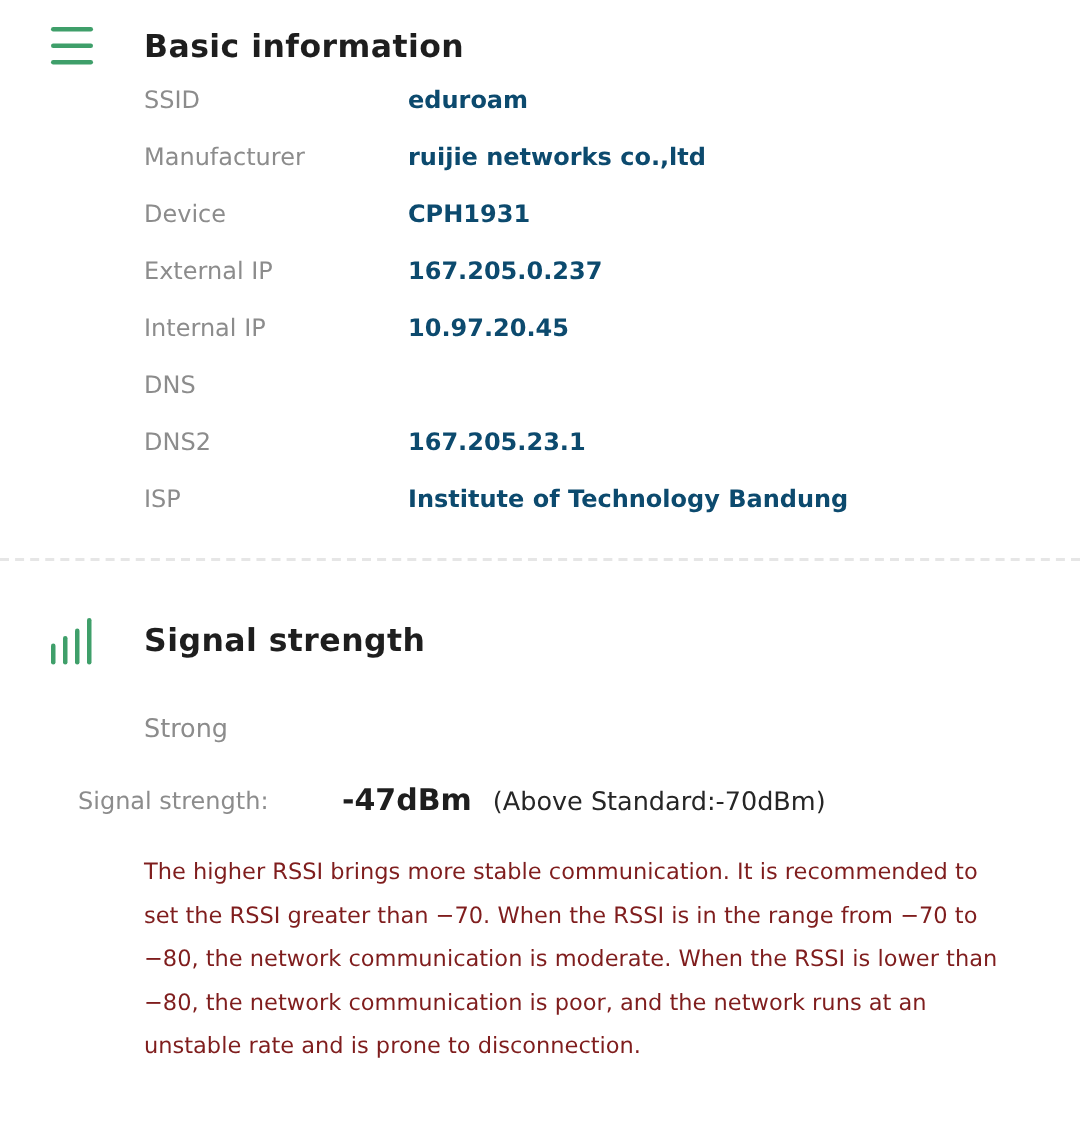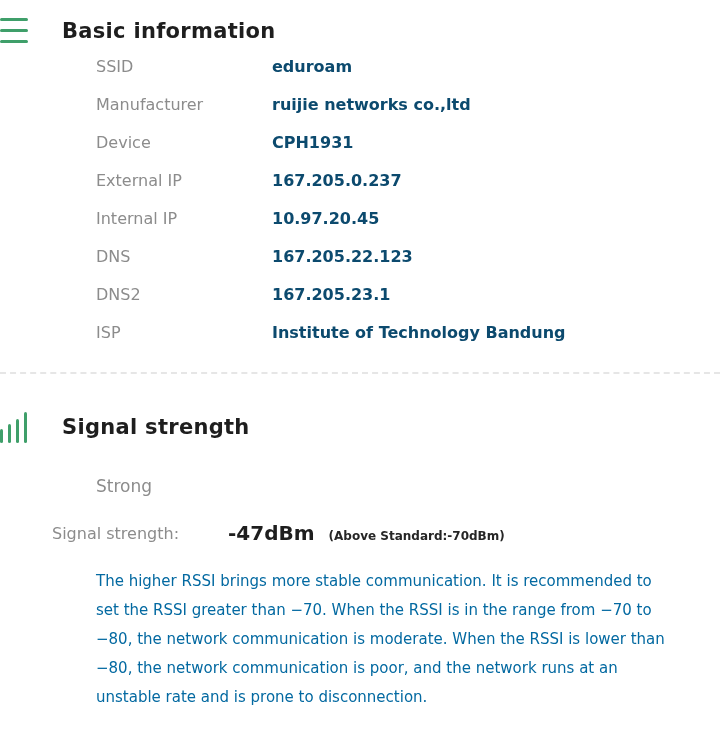--- a/index.html
+++ b/index.html
@@ -7,20 +7,21 @@
     width: 720px;
     height: 748px;
     background: #ffffff;
     font-family: "DejaVu Sans", sans-serif;
     color: #262626;
     overflow: hidden;
   }
   .section-header {
     display: flex;
     align-items: center;
+    padding-left: 34px;
   }
   .section-header.first { padding-top: 18px; }
   .menu-icon {
     width: 28px;
     display: flex;
     flex-direction: column;
     gap: 8px;
     margin-right: 34px;
     flex-shrink: 0;
   }
@@ -90,31 +91,31 @@
     margin-top: 25px;
   }
   .signal-row .info-label { font-size: 16px; }
   .signal-value-group { display: flex; align-items: baseline; gap: 14px; }
   .signal-value {
     font-size: 20px;
     font-weight: bold;
     color: #1e1e1e;
   }
   .signal-standard {
-    font-size: 12px;
-    font-weight: 700;
+    font-size: 17px;
+    font-weight: 400;
     color: #262626;
   }
   .description {
     margin-left: 96px;
     margin-top: 22px;
     width: 578px;
     font-size: 15px;
     line-height: 29px;
-    color: #0369a1;
+    color: #7f1d1d;
   }
 </style>
 </head>
 <body>
 
 <div class="section-header first">
   <div class="menu-icon">
     <div class="bar"></div>
     <div class="bar"></div>
     <div class="bar"></div>
@@ -138,21 +139,20 @@
   <div class="info-row">
     <div class="info-label">External IP</div>
     <div class="info-value">167.205.0.237</div>
   </div>
   <div class="info-row">
     <div class="info-label">Internal IP</div>
     <div class="info-value">10.97.20.45</div>
   </div>
   <div class="info-row">
     <div class="info-label">DNS</div>
-    <div class="info-value">167.205.22.123</div>
   </div>
   <div class="info-row">
     <div class="info-label">DNS2</div>
     <div class="info-value">167.205.23.1</div>
   </div>
   <div class="info-row">
     <div class="info-label">ISP</div>
     <div class="info-value">Institute of Technology Bandung</div>
   </div>
 </div>

